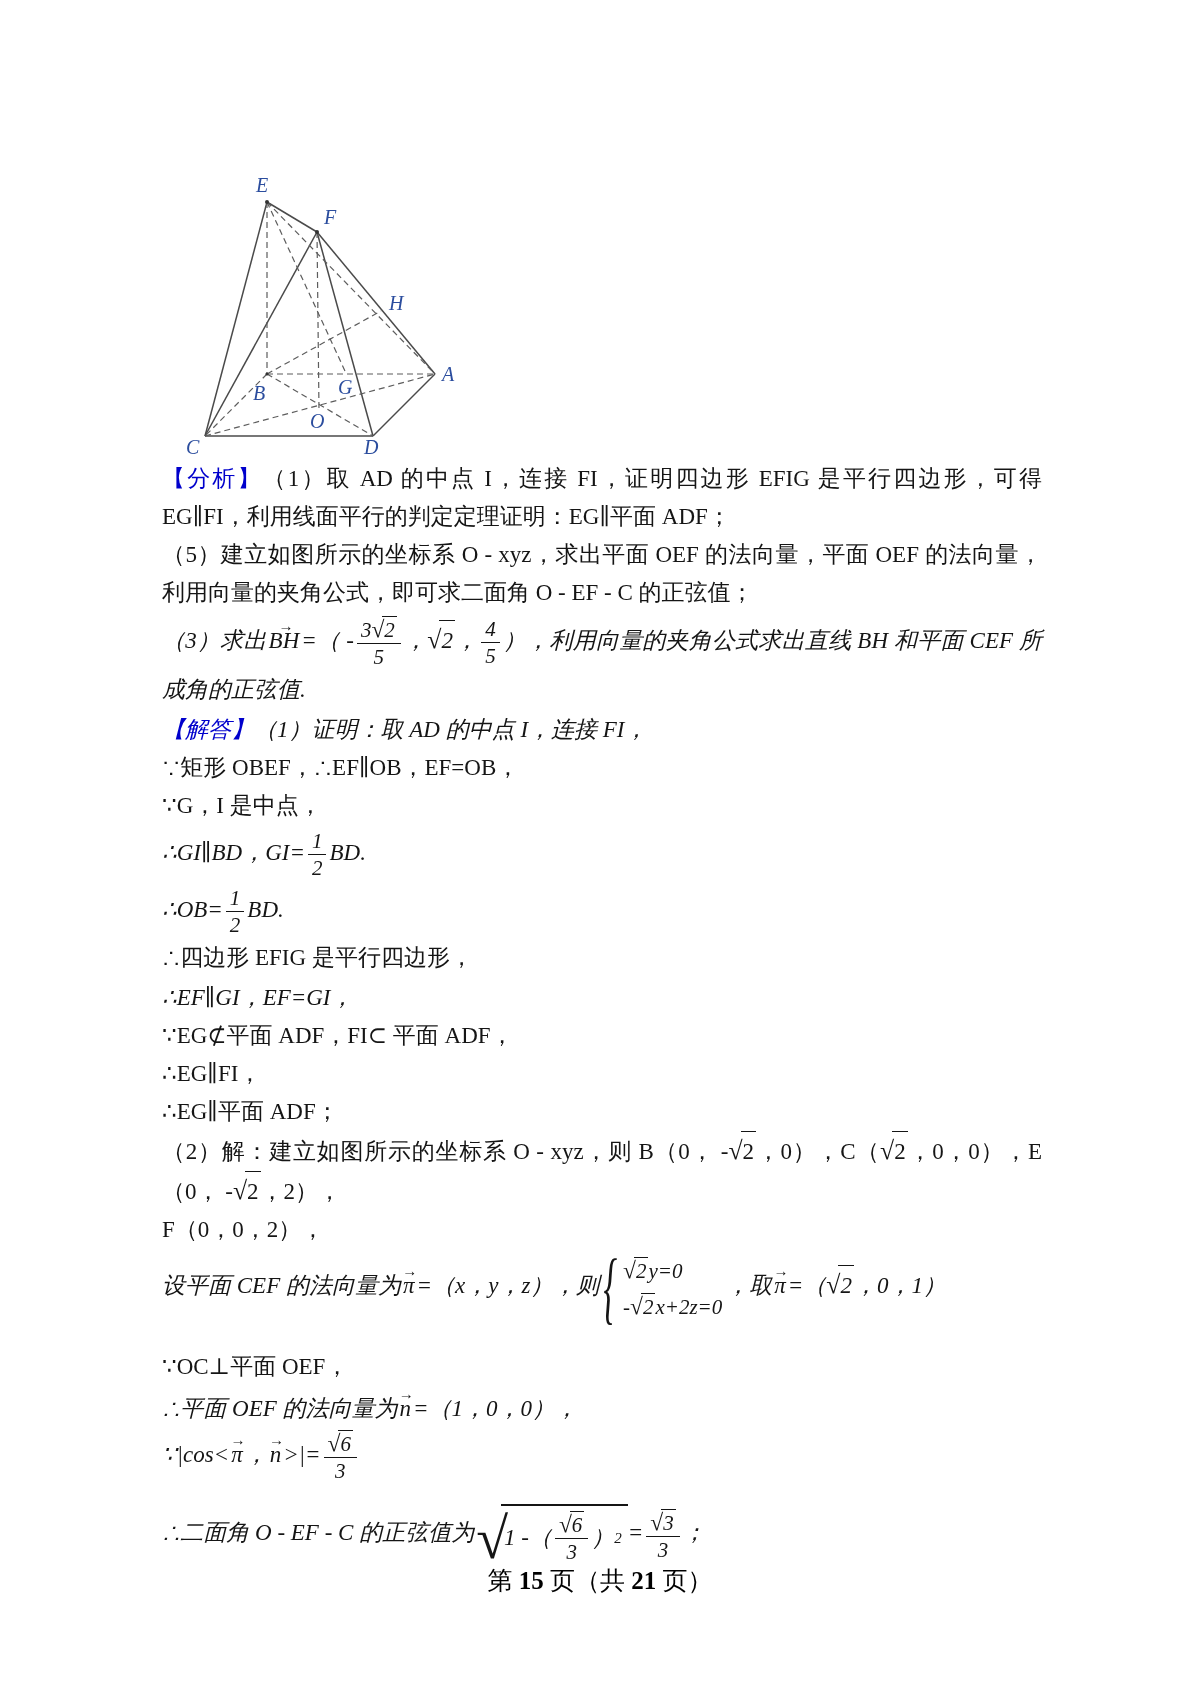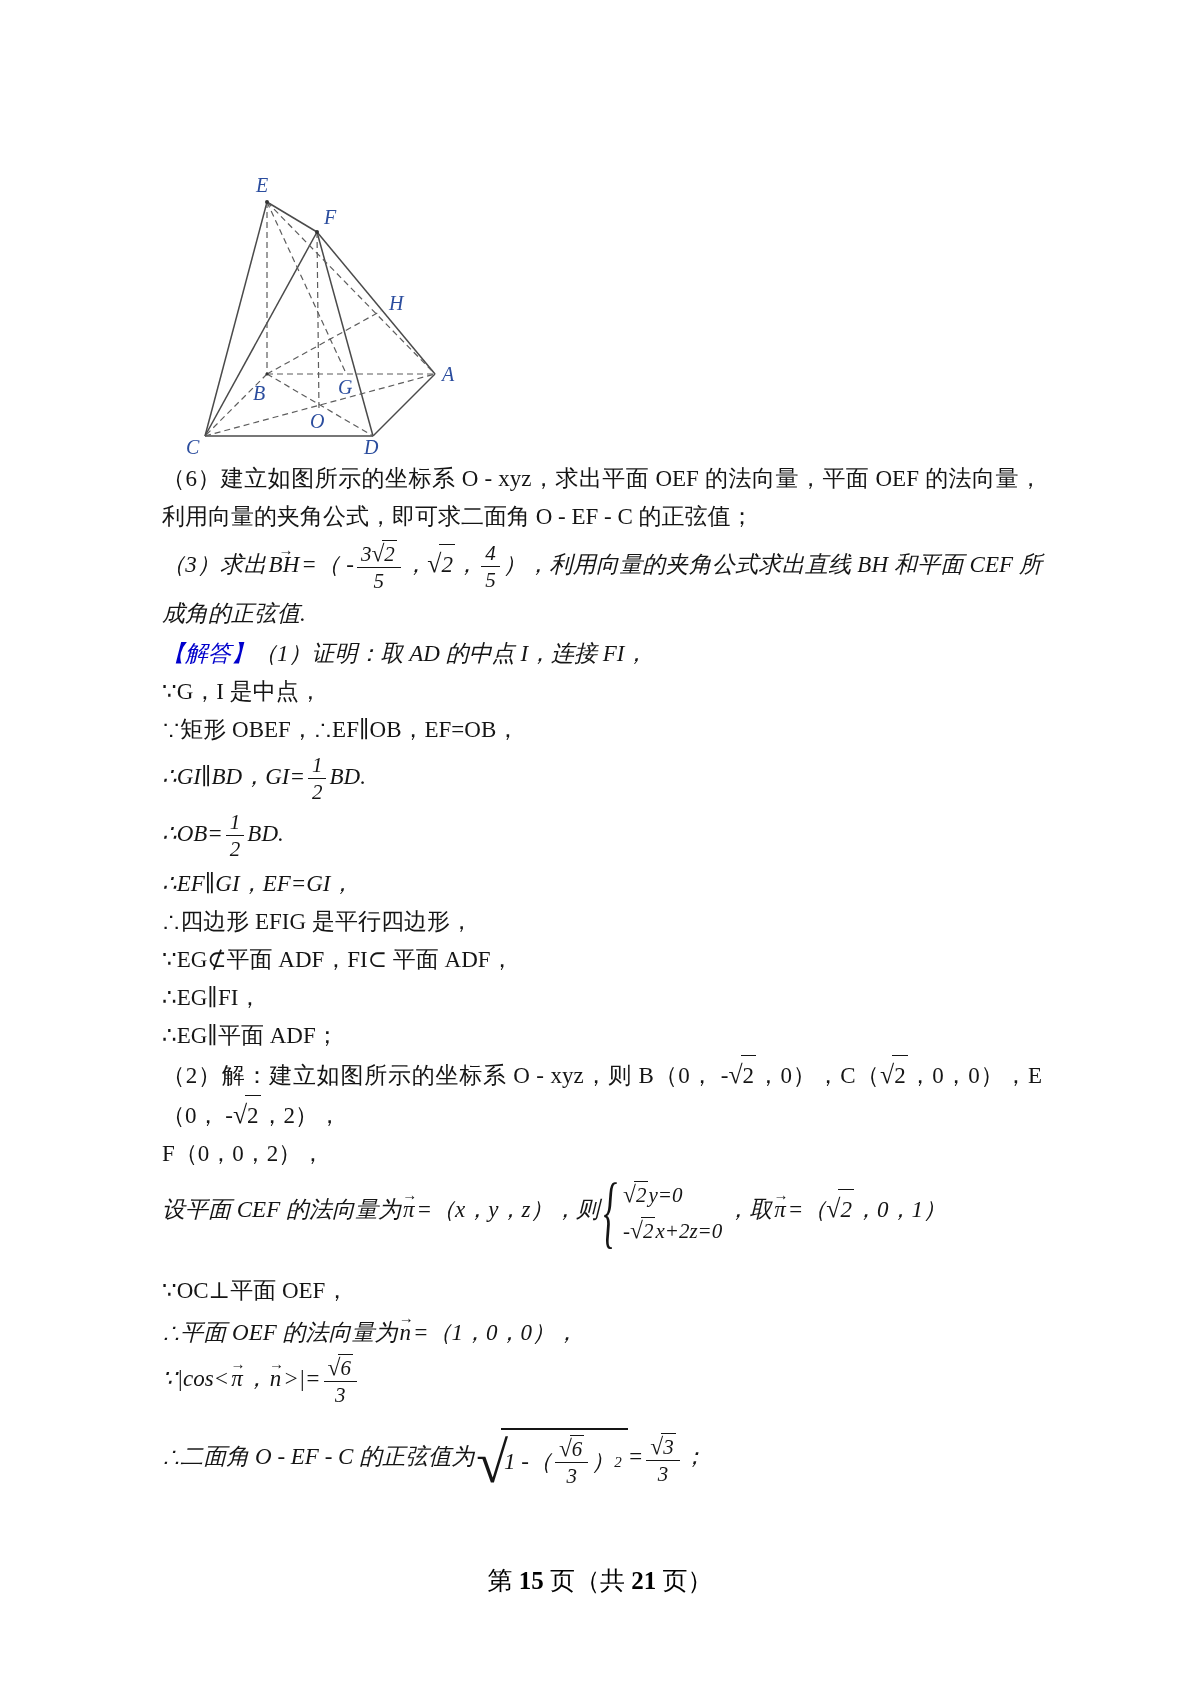--- a/index.html
+++ b/index.html
@@ -77,22 +77,23 @@
         <text class="figlabel" x="241" y="178">H</text>
         <text class="figlabel" x="294" y="249">A</text>
         <text class="figlabel" x="105" y="268">B</text>
         <text class="figlabel" x="190" y="262">G</text>
         <text class="figlabel" x="162" y="296">O</text>
         <text class="figlabel" x="38" y="322">C</text>
         <text class="figlabel" x="216" y="322">D</text>
       </svg>
     </div>
 
-
-    <p class="line"><span>（6）建立如图所示的坐标系 O - xyz，求出平面 OEF 的法向量，平面 OEF 的法向量，利用向量的夹角公式，即可求二面角 O - EF - C 的正弦值；</span></p>
+    <p class="line"><span class="tag">【分析】</span><span>（1）取 AD 的中点 I，连接 FI，证明四边形 EFIG 是平行四边形，可得 EG∥FI，利用线面平行的判定定理证明：EG∥平面 ADF；</span></p>
+
+    <p class="line"><span>（5）建立如图所示的坐标系 O - xyz，求出平面 OEF 的法向量，平面 OEF 的法向量，利用向量的夹角公式，即可求二面角 O - EF - C 的正弦值；</span></p>
 
     <p class="line gap"><span>（3）求出</span><span class="vec"><span class="arr">→</span><span>BH</span></span><span>=（ -</span><span class="frac">
           <span class="num">
             <span>3</span>
             <span class="sqrt">
               <span class="rad">√</span>
               <span class="rand">2</span>
             </span>
           </span>
           <span class="den">5</span>
@@ -101,40 +102,40 @@
           <span class="rand">2</span>
         </span><span>，</span><span class="frac">
           <span class="num">
             <span>4</span>
           </span>
           <span class="den">5</span>
         </span><span>），利用向量的夹角公式求出直线 BH 和平面 CEF 所成角的正弦值.</span></p>
 
     <p class="line gap"><span class="tag">【解答】</span><span>（1）证明：取 AD 的中点 I，连接 FI，</span></p>
 
+    <p class="line"><span>∵矩形 OBEF，∴EF∥OB，EF=OB，</span></p>
     <p class="line"><span>∵G，I 是中点，</span></p>
-    <p class="line"><span>∵矩形 OBEF，∴EF∥OB，EF=OB，</span></p>
 
     <p class="line gap"><span>∴GI∥BD，GI=</span><span class="frac">
           <span class="num">
             <span>1</span>
           </span>
           <span class="den">2</span>
         </span><span>BD.</span></p>
 
 
     <p class="line gap"><span>∴OB=</span><span class="frac">
           <span class="num">
             <span>1</span>
           </span>
           <span class="den">2</span>
         </span><span>BD.</span></p>
 
+    <p class="line"><span>∴四边形 EFIG 是平行四边形，</span></p>
     <p class="line gap"><span>∴EF∥GI，EF=GI，</span></p>
-    <p class="line"><span>∴四边形 EFIG 是平行四边形，</span></p>
     <p class="line"><span>∵EG⊄平面 ADF，FI⊂ 平面 ADF，</span></p>
     <p class="line"><span>∴EG∥FI，</span></p>
     <p class="line"><span>∴EG∥平面 ADF；</span></p>
 
     <p class="line"><span>（2）解：建立如图所示的坐标系 O - xyz，则 B（0， -</span><span class="sqrt">
           <span class="rad">√</span>
           <span class="rand">2</span>
         </span><span>，0），C（</span><span class="sqrt">
           <span class="rad">√</span>
           <span class="rand">2</span>

